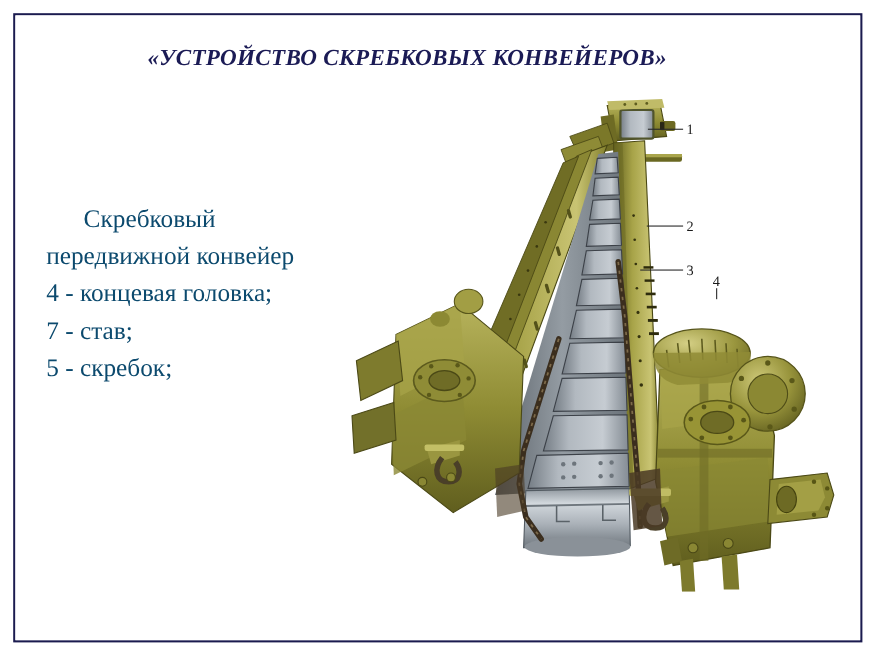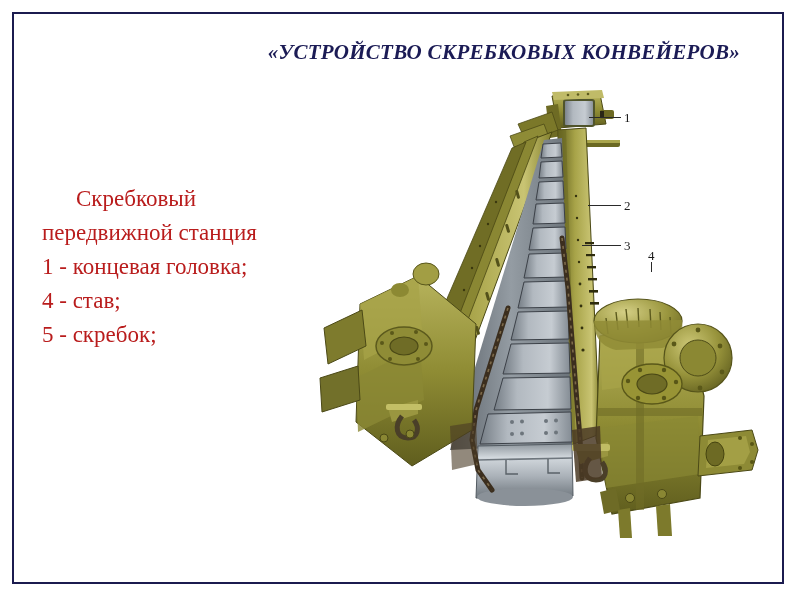--- a/index.html
+++ b/index.html
@@ -34,43 +34,43 @@
     width: 768px;
     height: 568px;
     border: 1px solid #ffffff;
     box-sizing: border-box;
     pointer-events: none;
   }
 
   
   #slide-title {
     position: absolute;
-    left: 120px;
+    left: 134px;
     top: 40px;
     width: 620px;
-    text-align: right;
+    text-align: left;
     font-family: "Liberation Serif", "DejaVu Serif", serif;
     font-weight: bold;
     font-style: italic;
     font-size: 21px;
     letter-spacing: 0.3px;
     color: #1b1b55;
     white-space: nowrap;
   }
 
   
   #caption-block {
     position: absolute;
     left: 42px;
     top: 182px;
     width: 300px;
     font-family: "Liberation Serif", "DejaVu Serif", serif;
     font-size: 23px;
     line-height: 34px;
-    color: #b91c1c;
+    color: #0c4a6e;
   }
   #caption-lead {
     text-indent: 34px;
   }
   .caption-line { white-space: nowrap; }
 
   
   #illustration {
     position: absolute;
     left: 300px;
@@ -110,23 +110,23 @@
 
 <div id="slide">
 
   <div id="frame-border"></div>
   <div id="frame-border-inner"></div>
 
   <div id="slide-title">«УСТРОЙСТВО СКРЕБКОВЫХ КОНВЕЙЕРОВ»</div>
 
   <div id="caption-block">
     <div class="caption-line" id="caption-lead">Скребковый</div>
-    <div class="caption-line">передвижной станция</div>
-    <div class="caption-line">1 - концевая головка;</div>
-    <div class="caption-line">4 - став;</div>
+    <div class="caption-line">передвижной конвейер</div>
+    <div class="caption-line">4 - концевая головка;</div>
+    <div class="caption-line">7 - став;</div>
     <div class="caption-line">5 - скребок;</div>
   </div>
 
   <div id="illustration">
     <svg id="machine-svg" width="460" height="460" viewBox="0 0 460 460">
       <defs>
         <linearGradient id="gBody" x1="0" y1="0" x2="1" y2="0">
           <stop offset="0" stop-color="#6d6a22"></stop>
           <stop offset="0.35" stop-color="#9d9a3f"></stop>
           <stop offset="0.72" stop-color="#bdb861"></stop>

